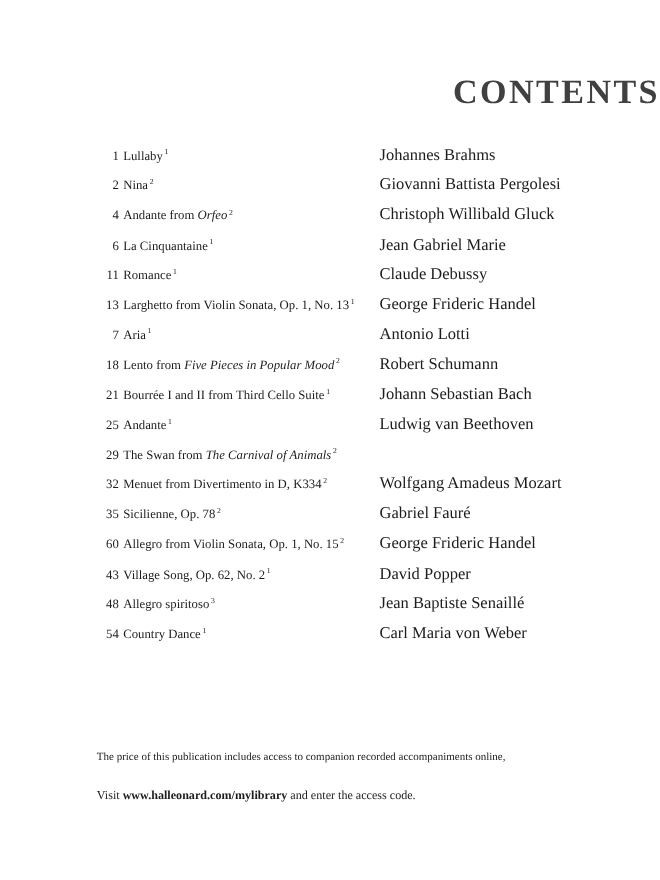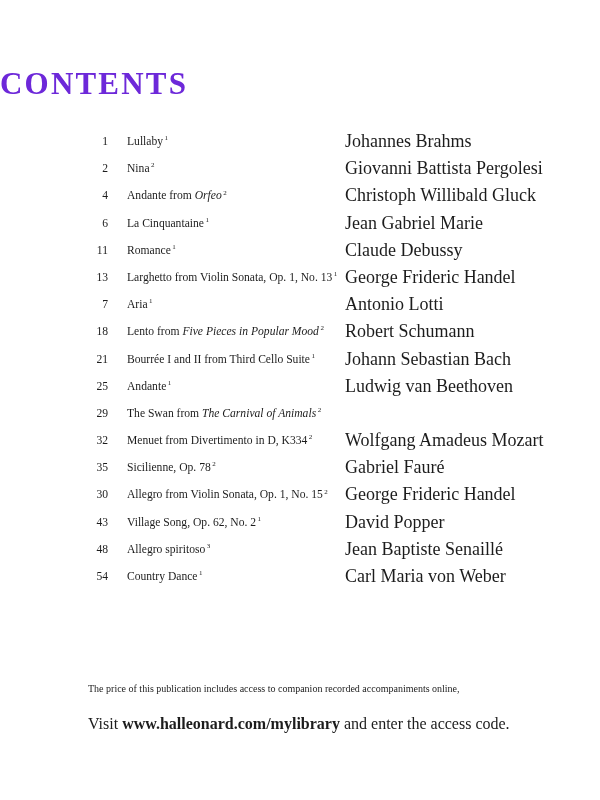--- a/index.html
+++ b/index.html
@@ -18,27 +18,27 @@
 
   .page {
     width: 600px;
     height: 800px;
     box-sizing: border-box;
     padding: 0;
     position: relative;
   }
 
   .page-title {
-    text-align: left;
+    text-align: right;
     font-size: 31px;
     font-weight: bold;
     letter-spacing: 2.2px;
     margin: 0;
     padding-top: 66px;
-    color: #6d28d9;
+    color: #404040;
     font-family: "Liberation Serif", "DejaVu Serif", serif;
   }
 
   .contents-list {
     margin: 0;
     padding: 0;
     list-style: none;
     position: absolute;
     top: 128px;
     left: 0;
@@ -57,31 +57,31 @@
   .row-page {
     position: absolute;
     left: 88px;
     width: 20px;
     text-align: right;
     font-size: 11.6px;
   }
 
   .row-title {
     position: absolute;
-    left: 127px;
+    left: 112px;
     white-space: nowrap;
     font-size: 11.6px;
     font-family: Liberation Serif, serif;
   }
 
   .row-composer {
     position: absolute;
     left: 345px;
     white-space: nowrap;
-    font-size: 18px;
+    font-size: 15px;
   }
 
   .row-title i {
     font-style: italic;
   }
 
   sup {
     font-size: 7px;
     vertical-align: super;
     line-height: 0;
@@ -122,21 +122,21 @@
   }
 
   .notice-line {
     margin: 0;
   }
 
   .visit-block {
     position: absolute;
     left: 88px;
     top: 716px;
-    font-size: 16px;
+    font-size: 11px;
     line-height: 15.6px;
     color: #1c1c1c;
   }
 
   .visit-block b {
     font-weight: bold;
   }
 </style>
 </head>
 <body>
@@ -204,21 +204,21 @@
         <span class="row-page">32</span>
         <span class="row-title"><span>Menuet from Divertimento in D, K334</span><sup>2</sup></span>
         <span class="row-composer">Wolfgang Amadeus Mozart</span>
       </li>
       <li class="contents-row">
         <span class="row-page">35</span>
         <span class="row-title"><span>Sicilienne, Op. 78</span><sup>2</sup></span>
         <span class="row-composer">Gabriel Fauré</span>
       </li>
       <li class="contents-row">
-        <span class="row-page">30</span>
+        <span class="row-page">60</span>
         <span class="row-title"><span>Allegro from Violin Sonata, Op. 1, No. 15</span><sup>2</sup></span>
         <span class="row-composer">George Frideric Handel</span>
       </li>
       <li class="contents-row">
         <span class="row-page">43</span>
         <span class="row-title"><span>Village Song, Op. 62, No. 2</span><sup>1</sup></span>
         <span class="row-composer">David Popper</span>
       </li>
       <li class="contents-row">
         <span class="row-page">48</span>

